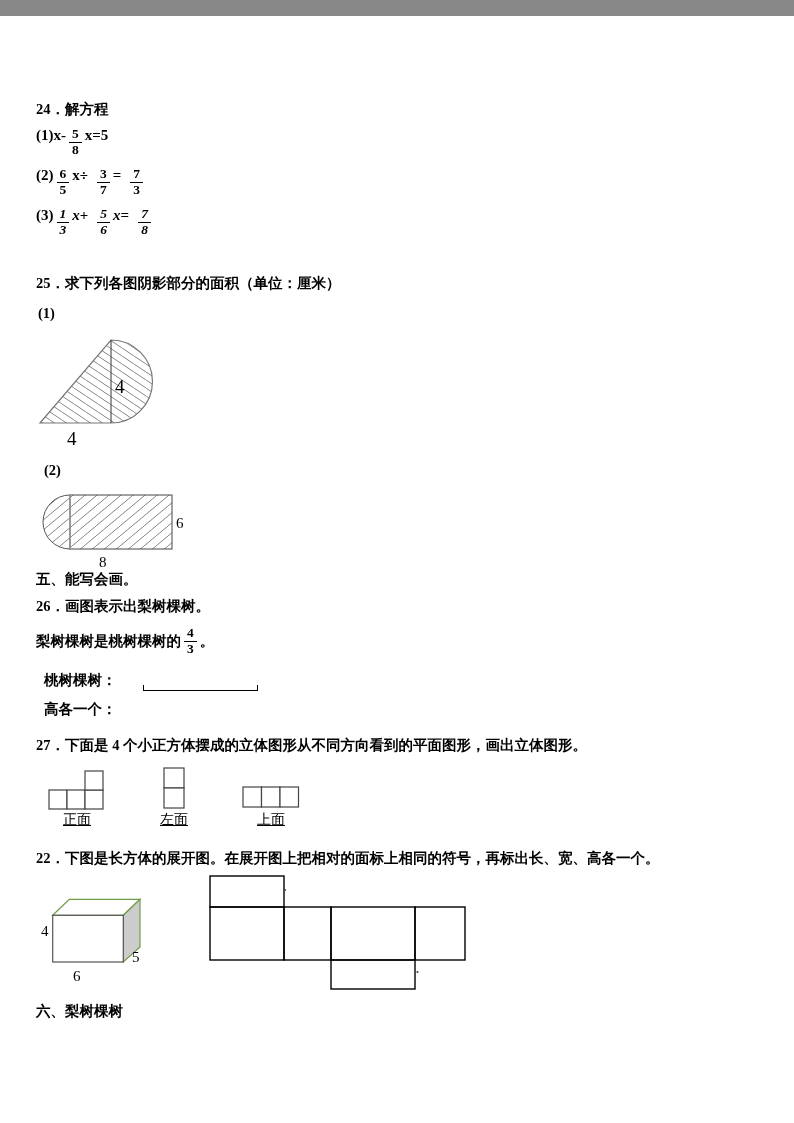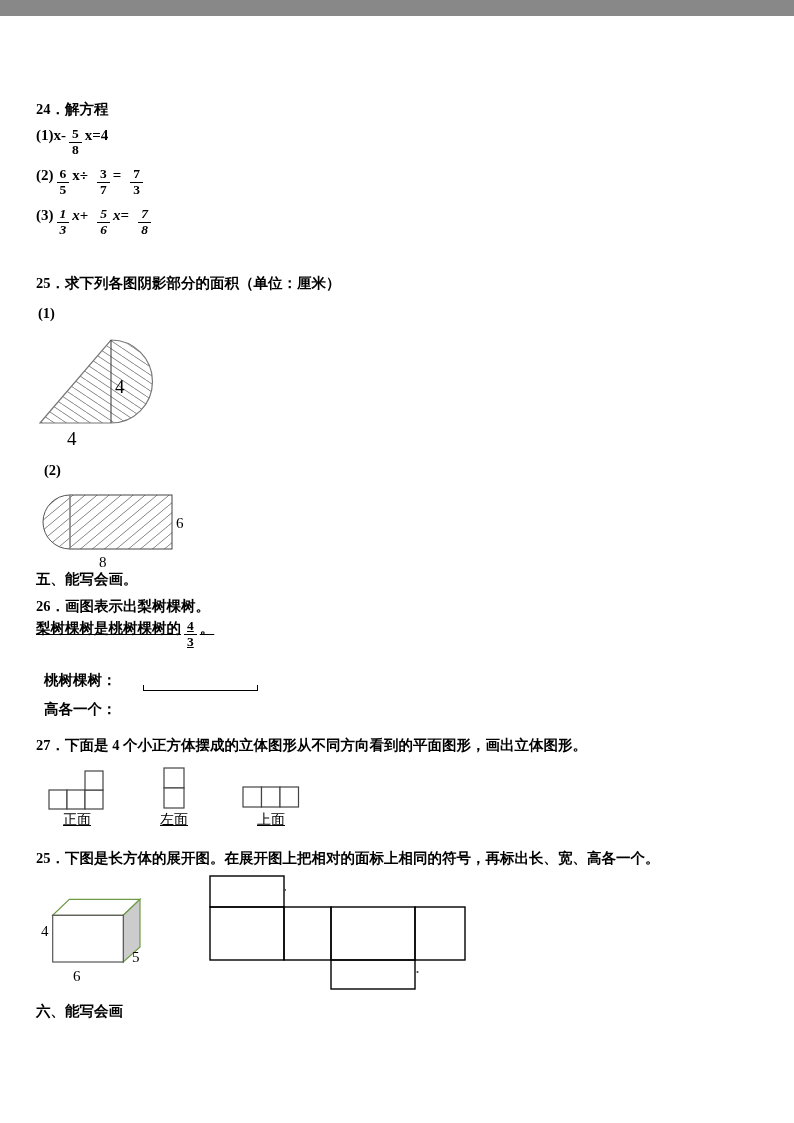--- a/index.html
+++ b/index.html
@@ -13,36 +13,36 @@
   .frac .num{padding:0 3px;}
   .gap{margin-left:9px;}
   .it{font-style:italic;}
   .fig{position:absolute;}
   .svgt{font-family:"Liberation Serif","DejaVu Serif",serif;fill:#000;}
   .big{font-size:19px;}
   .med{font-size:15px;}
   .seg-line{position:absolute;border-left:1.2px solid #000;border-right:1.2px solid #000;
         border-bottom:1.2px solid #000;}
   .lbl{position:absolute;font-size:14px;text-align:center;white-space:nowrap;text-decoration:underline;}
-  .fr26{position:absolute;display:flex;font-weight:bold;font-size:14.5px;text-decoration:underline;}
+  .fr26{position:absolute;display:flex;align-items:center;font-weight:bold;font-size:14.5px;}
 </style>
 </head>
 <body>
 
 <div class="page">
 
   <div class="t" style="left:36px;top:84px">24．解方程</div>
 
   <div class="eq" style="left:36px;top:111px;height:36px">
     <span>(1)x-</span>
     <span class="frac">
       <span class="num">5</span>
       <span class="den">8</span>
     </span>
-    <span>x=4</span>
+    <span>x=5</span>
   </div>
 
   <div class="eq" style="left:36px;top:151px;height:36px">
     <span>(2)</span>
     <span class="frac">
       <span class="num">6</span>
       <span class="den">5</span>
     </span>
     <span>x÷</span>
     <span class="frac gap">
@@ -143,21 +143,21 @@
       <rect x="1" y="1" width="18.5" height="20"></rect>
       <rect x="19.5" y="1" width="18.5" height="20"></rect>
       <rect x="38" y="1" width="18.5" height="20"></rect>
     </g>
   </svg>
 
   <div class="lbl" style="left:48px;top:795px;width:58px">正面</div>
   <div class="lbl" style="left:148px;top:795px;width:52px">左面</div>
   <div class="lbl" style="left:242px;top:795px;width:58px">上面</div>
 
-  <div class="t" style="left:36px;top:833px">25．下图是长方体的展开图。在展开图上把相对的面标上相同的符号，再标出长、宽、高各一个。</div>
+  <div class="t" style="left:36px;top:833px">22．下图是长方体的展开图。在展开图上把相对的面标上相同的符号，再标出长、宽、高各一个。</div>
 
   <svg class="fig" style="left:36px;top:874px" width="120" height="96">
     <polygon points="16.7,25.3 33.3,9.3 104,9.3 87.3,25.3" fill="#ffffff" stroke="#6f9b48" stroke-width="1.2"></polygon>
     <polygon points="87.3,25.3 104,9.3 104,57 87.3,72" fill="#cccccc" stroke="#6f9b48" stroke-width="1.2"></polygon>
     <rect x="16.7" y="25.3" width="70.6" height="46.7" fill="#ffffff" stroke="#555" stroke-width="1.2"></rect>
     <text x="5" y="46" class="svgt med">4</text>
     <text x="96" y="72" class="svgt med">5</text>
     <text x="37" y="91" class="svgt med">6</text>
   </svg>
 
@@ -167,15 +167,15 @@
       <rect x="5" y="36" width="74" height="53"></rect>
       <rect x="79" y="36" width="47" height="53"></rect>
       <rect x="126" y="36" width="84" height="53"></rect>
       <rect x="210" y="36" width="50" height="53"></rect>
       <rect x="126" y="89" width="84" height="29"></rect>
     </g>
     <circle cx="80" cy="19" r="1.1" fill="#444"></circle>
     <circle cx="212.5" cy="101" r="1.1" fill="#444"></circle>
   </svg>
 
-  <div class="t" style="left:36px;top:986px">六、能写会画</div>
+  <div class="t" style="left:36px;top:986px">六、梨树棵树</div>
 
 </div>
 
 </body></html>

